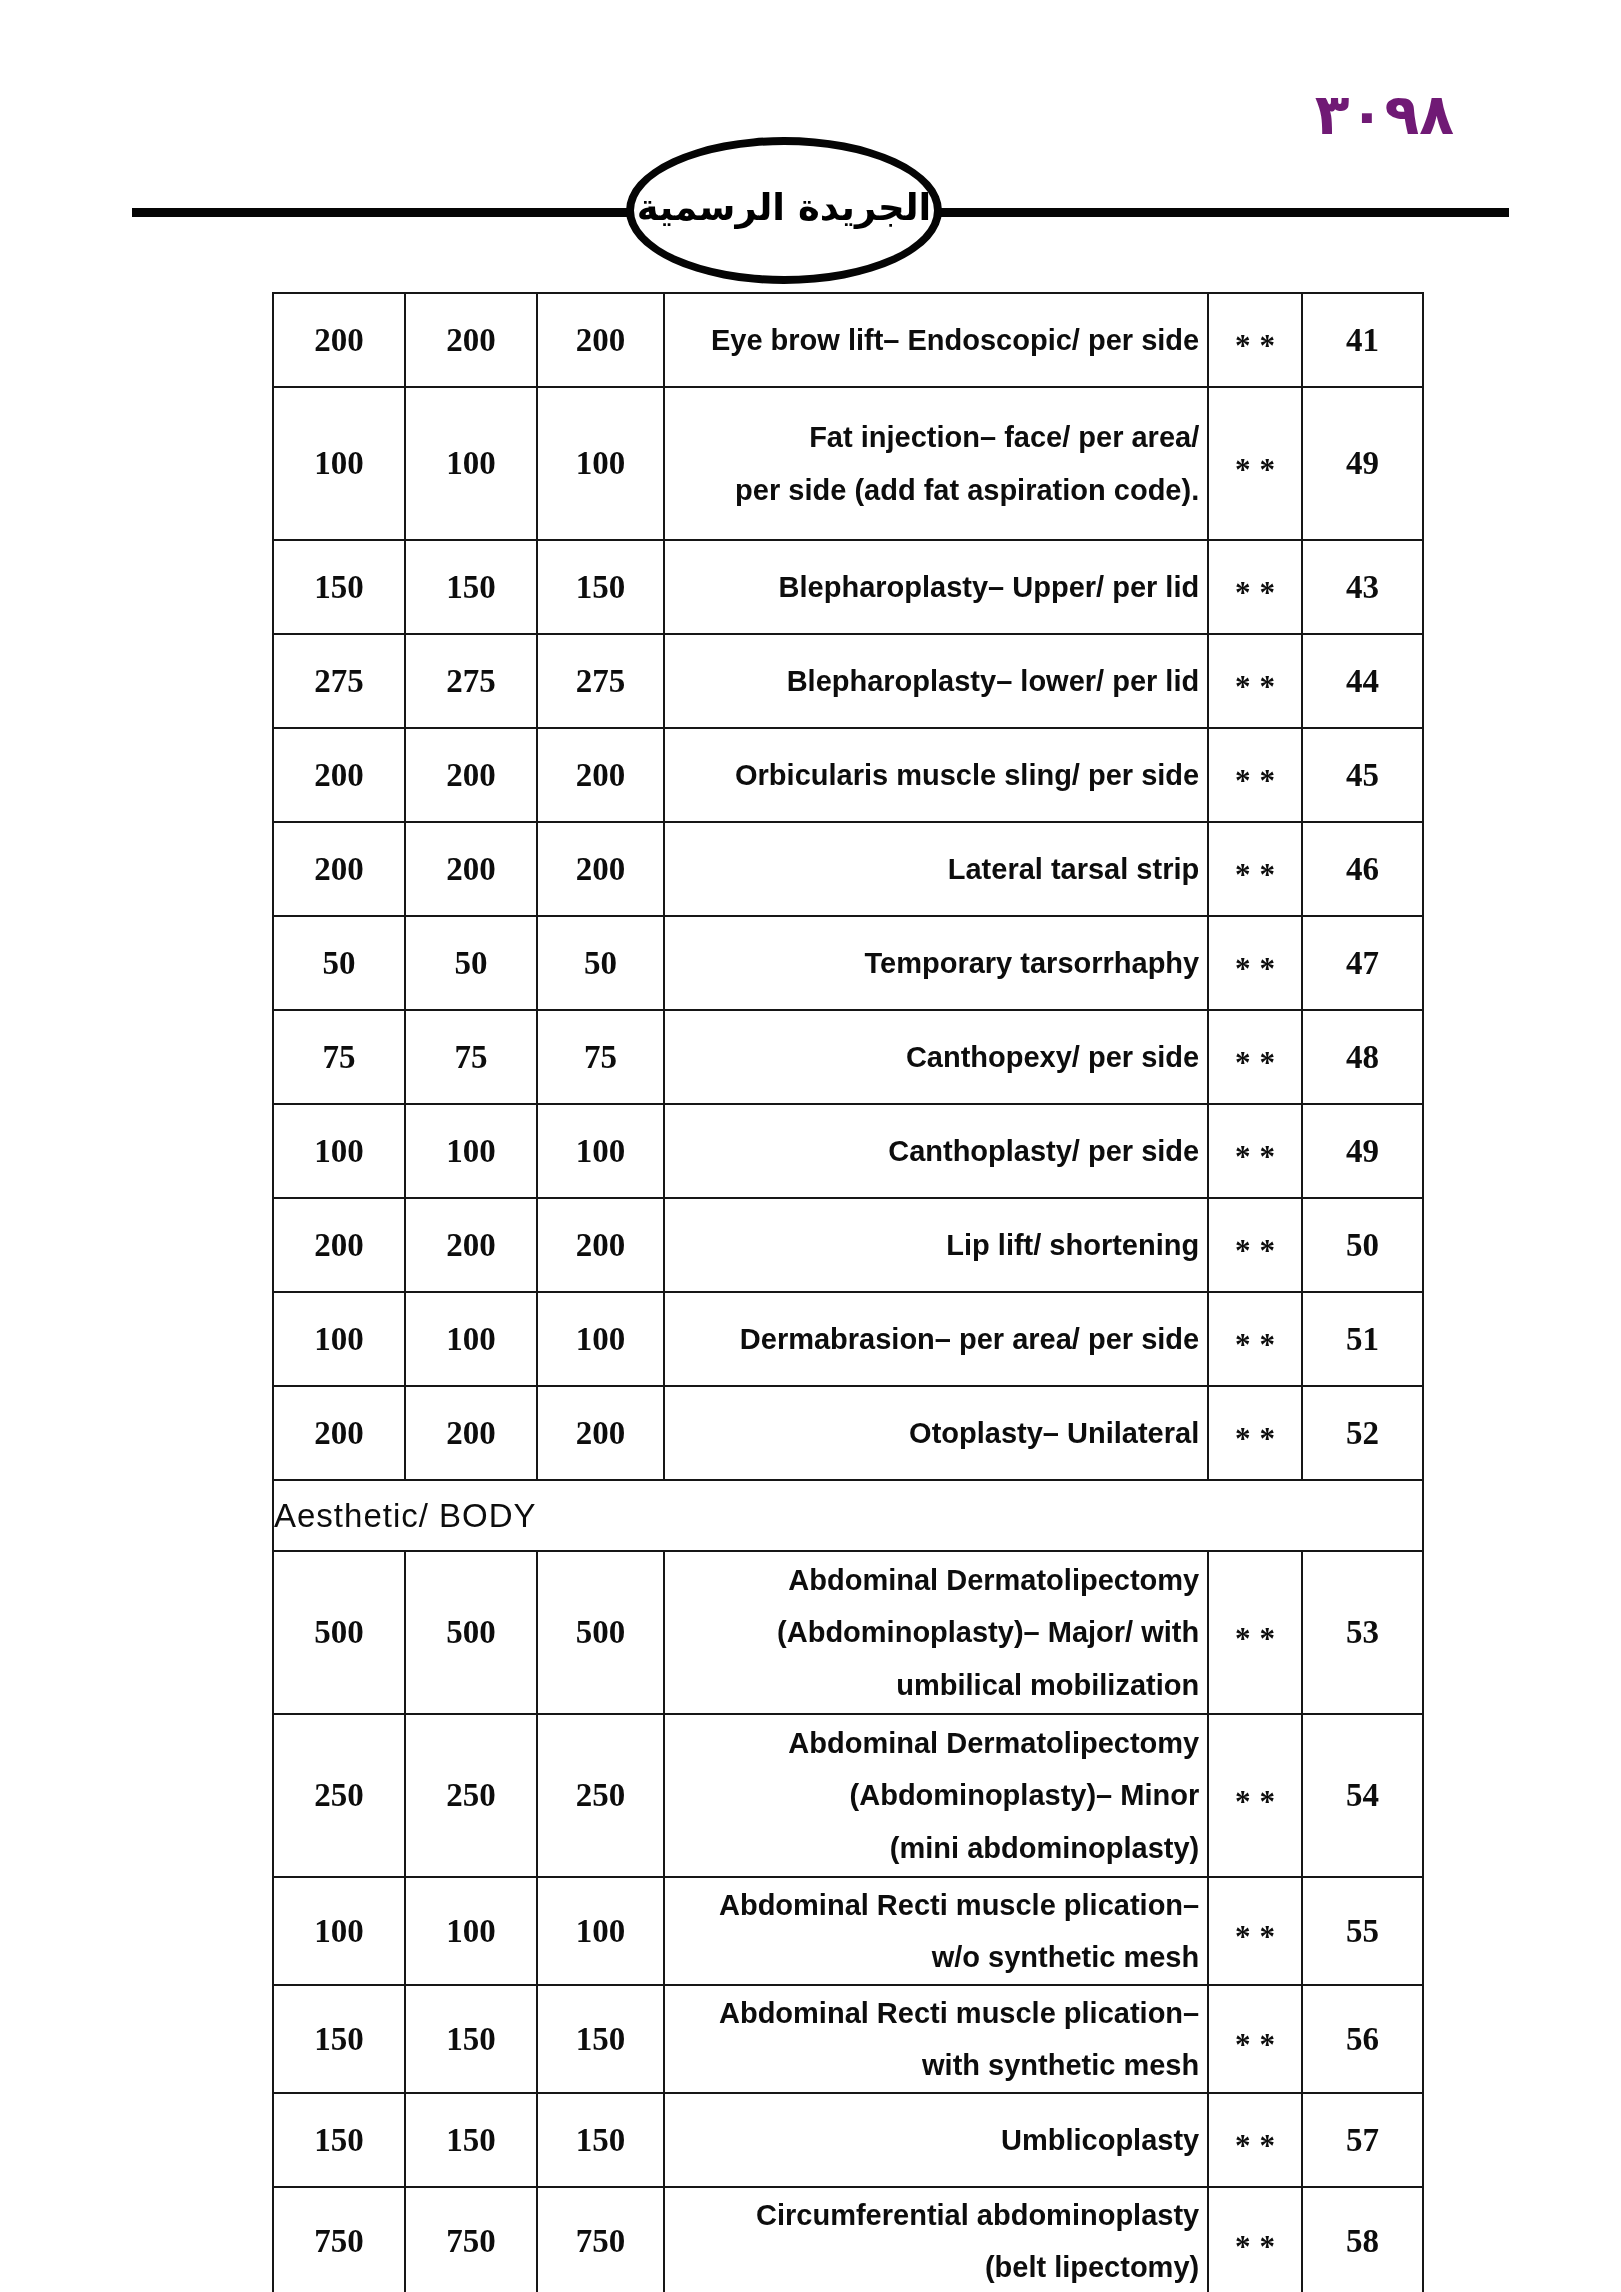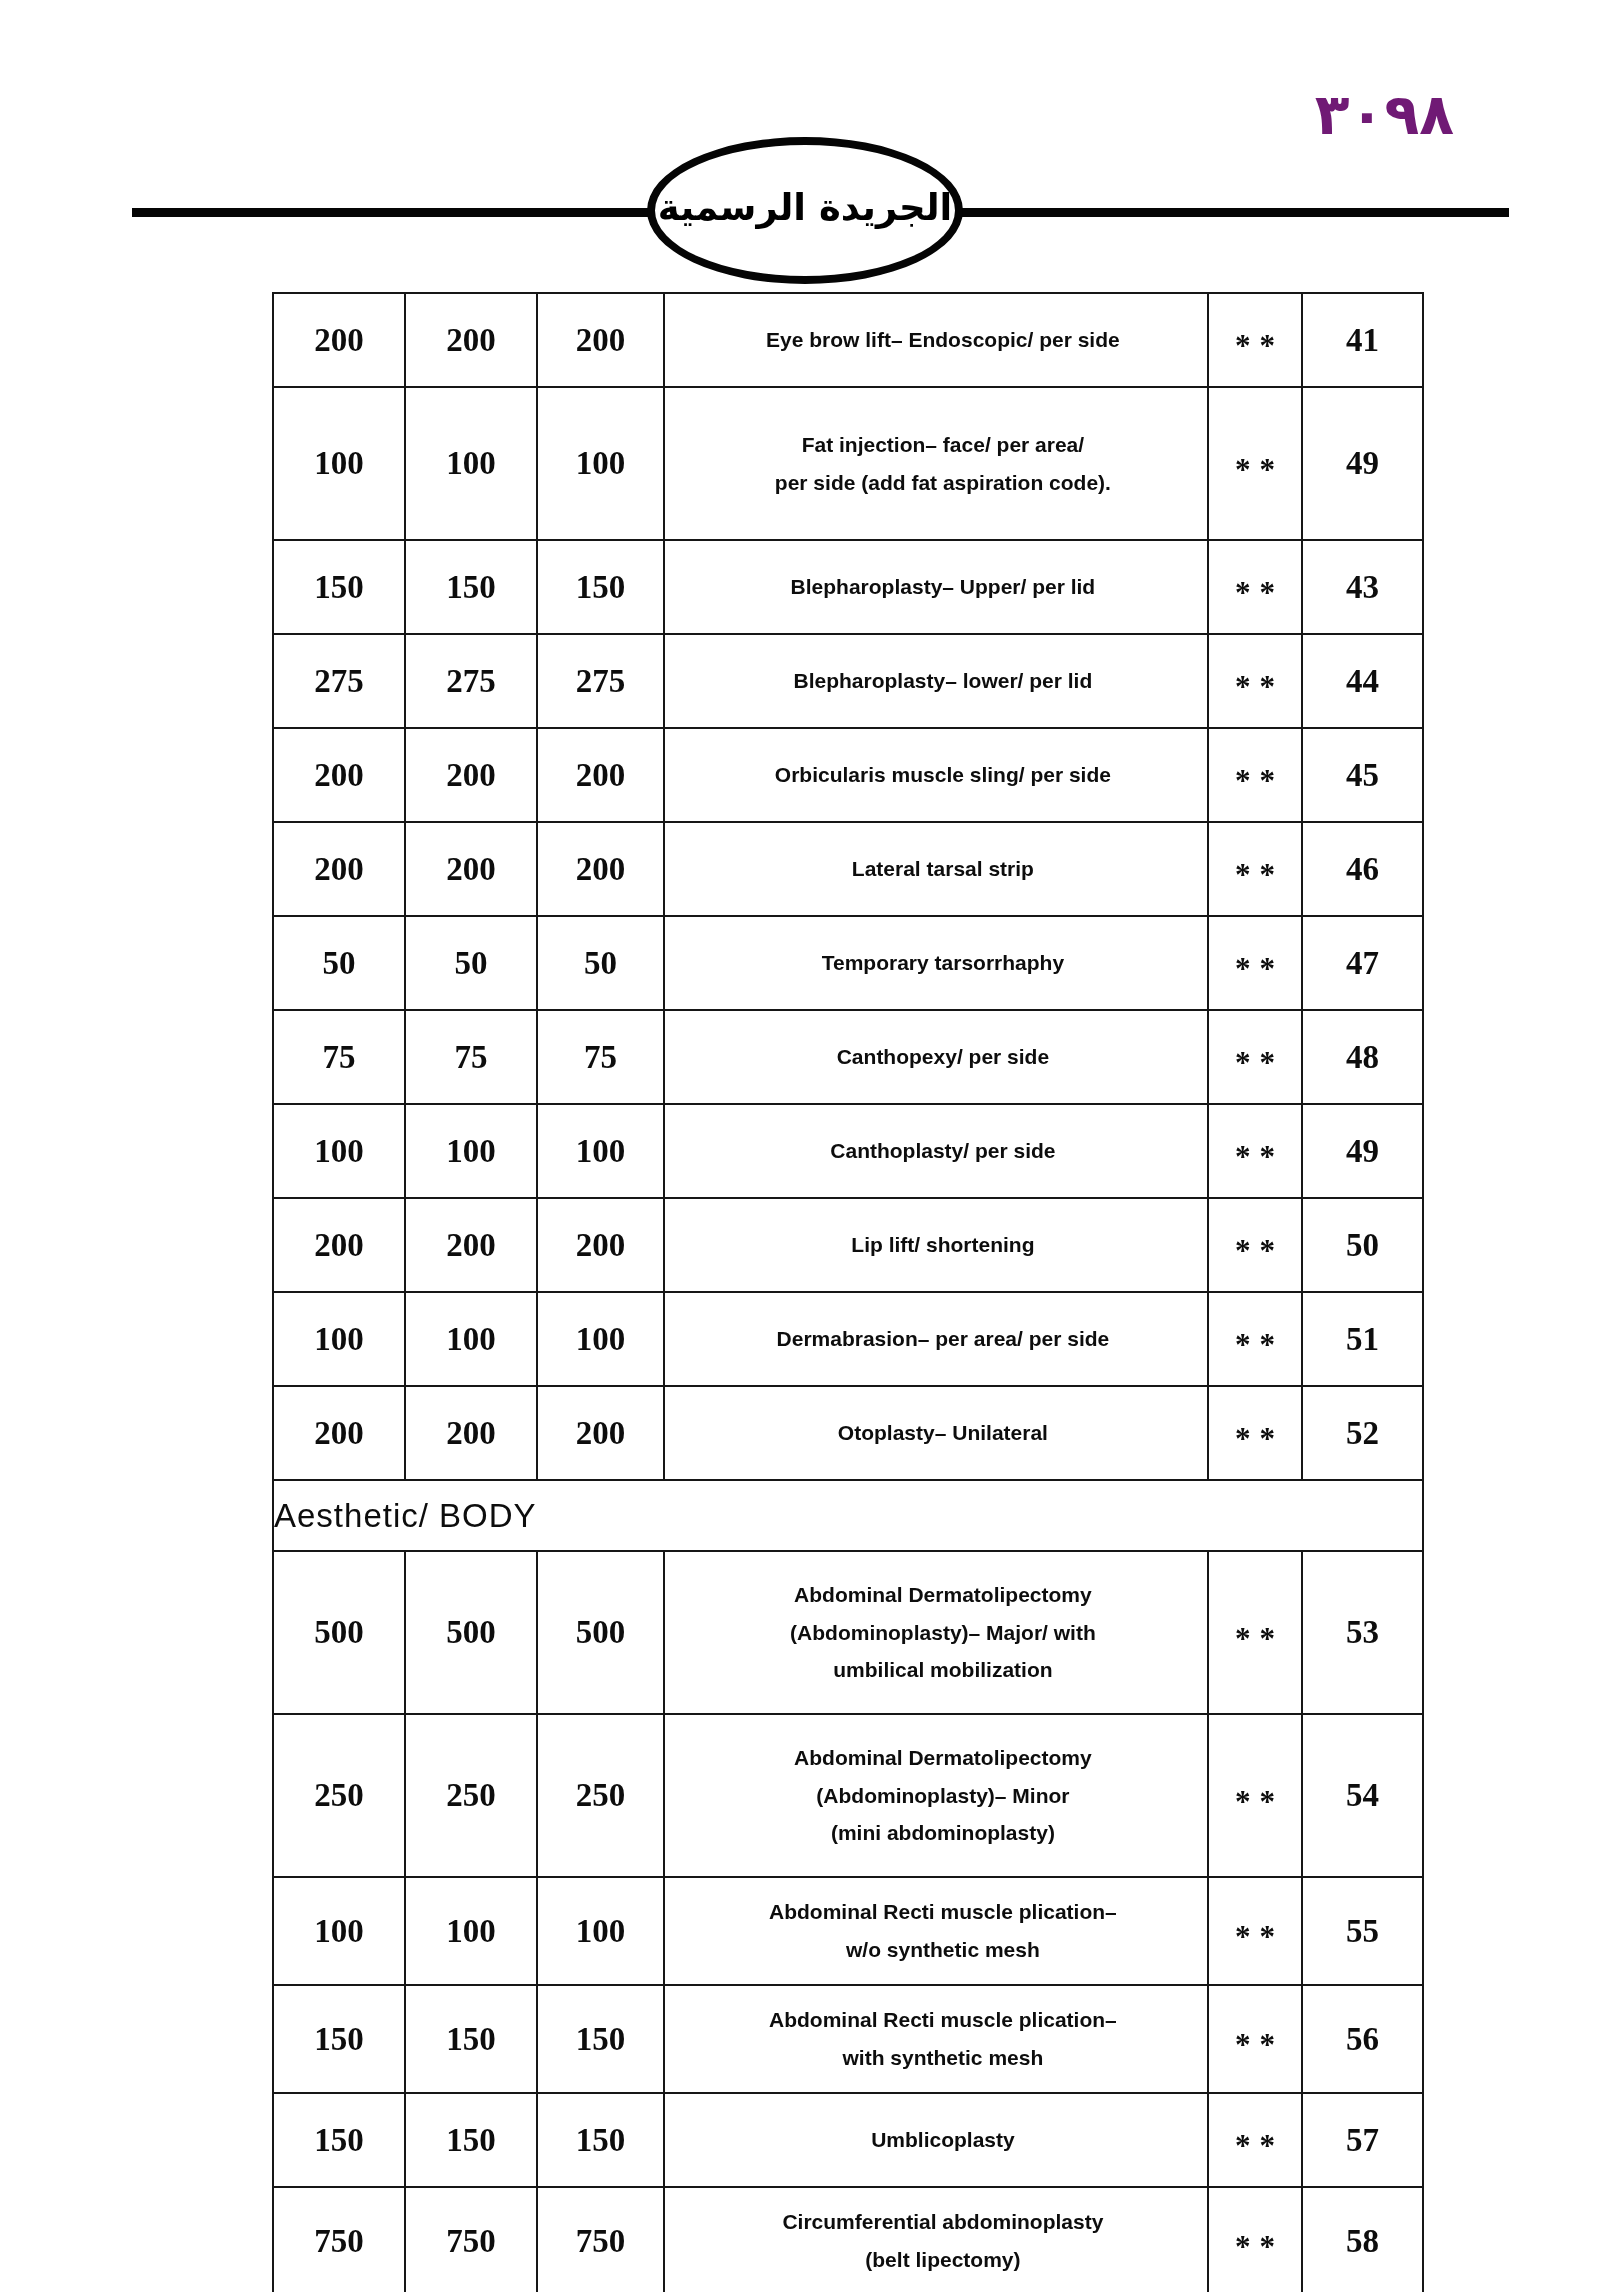--- a/index.html
+++ b/index.html
@@ -25,21 +25,21 @@
     line-height:1;
   }
   .header-rule {
     position:absolute;
     left:132px; top:208px;
     width:1377px; height:8.8px;
     background:#050505;
   }
   .gazette-seal {
     position:absolute;
-    left:647px; top:137px;
+    left:626px; top:137px;
     width:316px; height:147px;
     background:#ffffff;
     border:8.8px solid #050505;
     border-radius:50%;
     box-sizing:border-box;
     display:flex; align-items:center; justify-content:center;
     z-index:2;
   }
   .gazette-title {
     font-family:"DejaVu Sans", sans-serif;
@@ -76,22 +76,22 @@
 
   td.num, td.idx {
     font-family:"Liberation Serif","DejaVu Serif", serif;
     font-weight:bold;
     font-size:33px;
     text-align:center;
   }
   td.desc {
     font-family:"Liberation Sans", sans-serif;
     font-weight:bold;
-    font-size:21px;
-    text-align:center;
+    font-size:29px;
+    text-align:right;
     padding-left:21.6px;
     padding-right:7.8px;
     white-space:pre-line;
     line-height:1.8;
   }
   td.stars {
     font-family:"Liberation Serif","DejaVu Serif", serif;
     font-weight:bold;
     font-size:31px;
     text-align:center;

